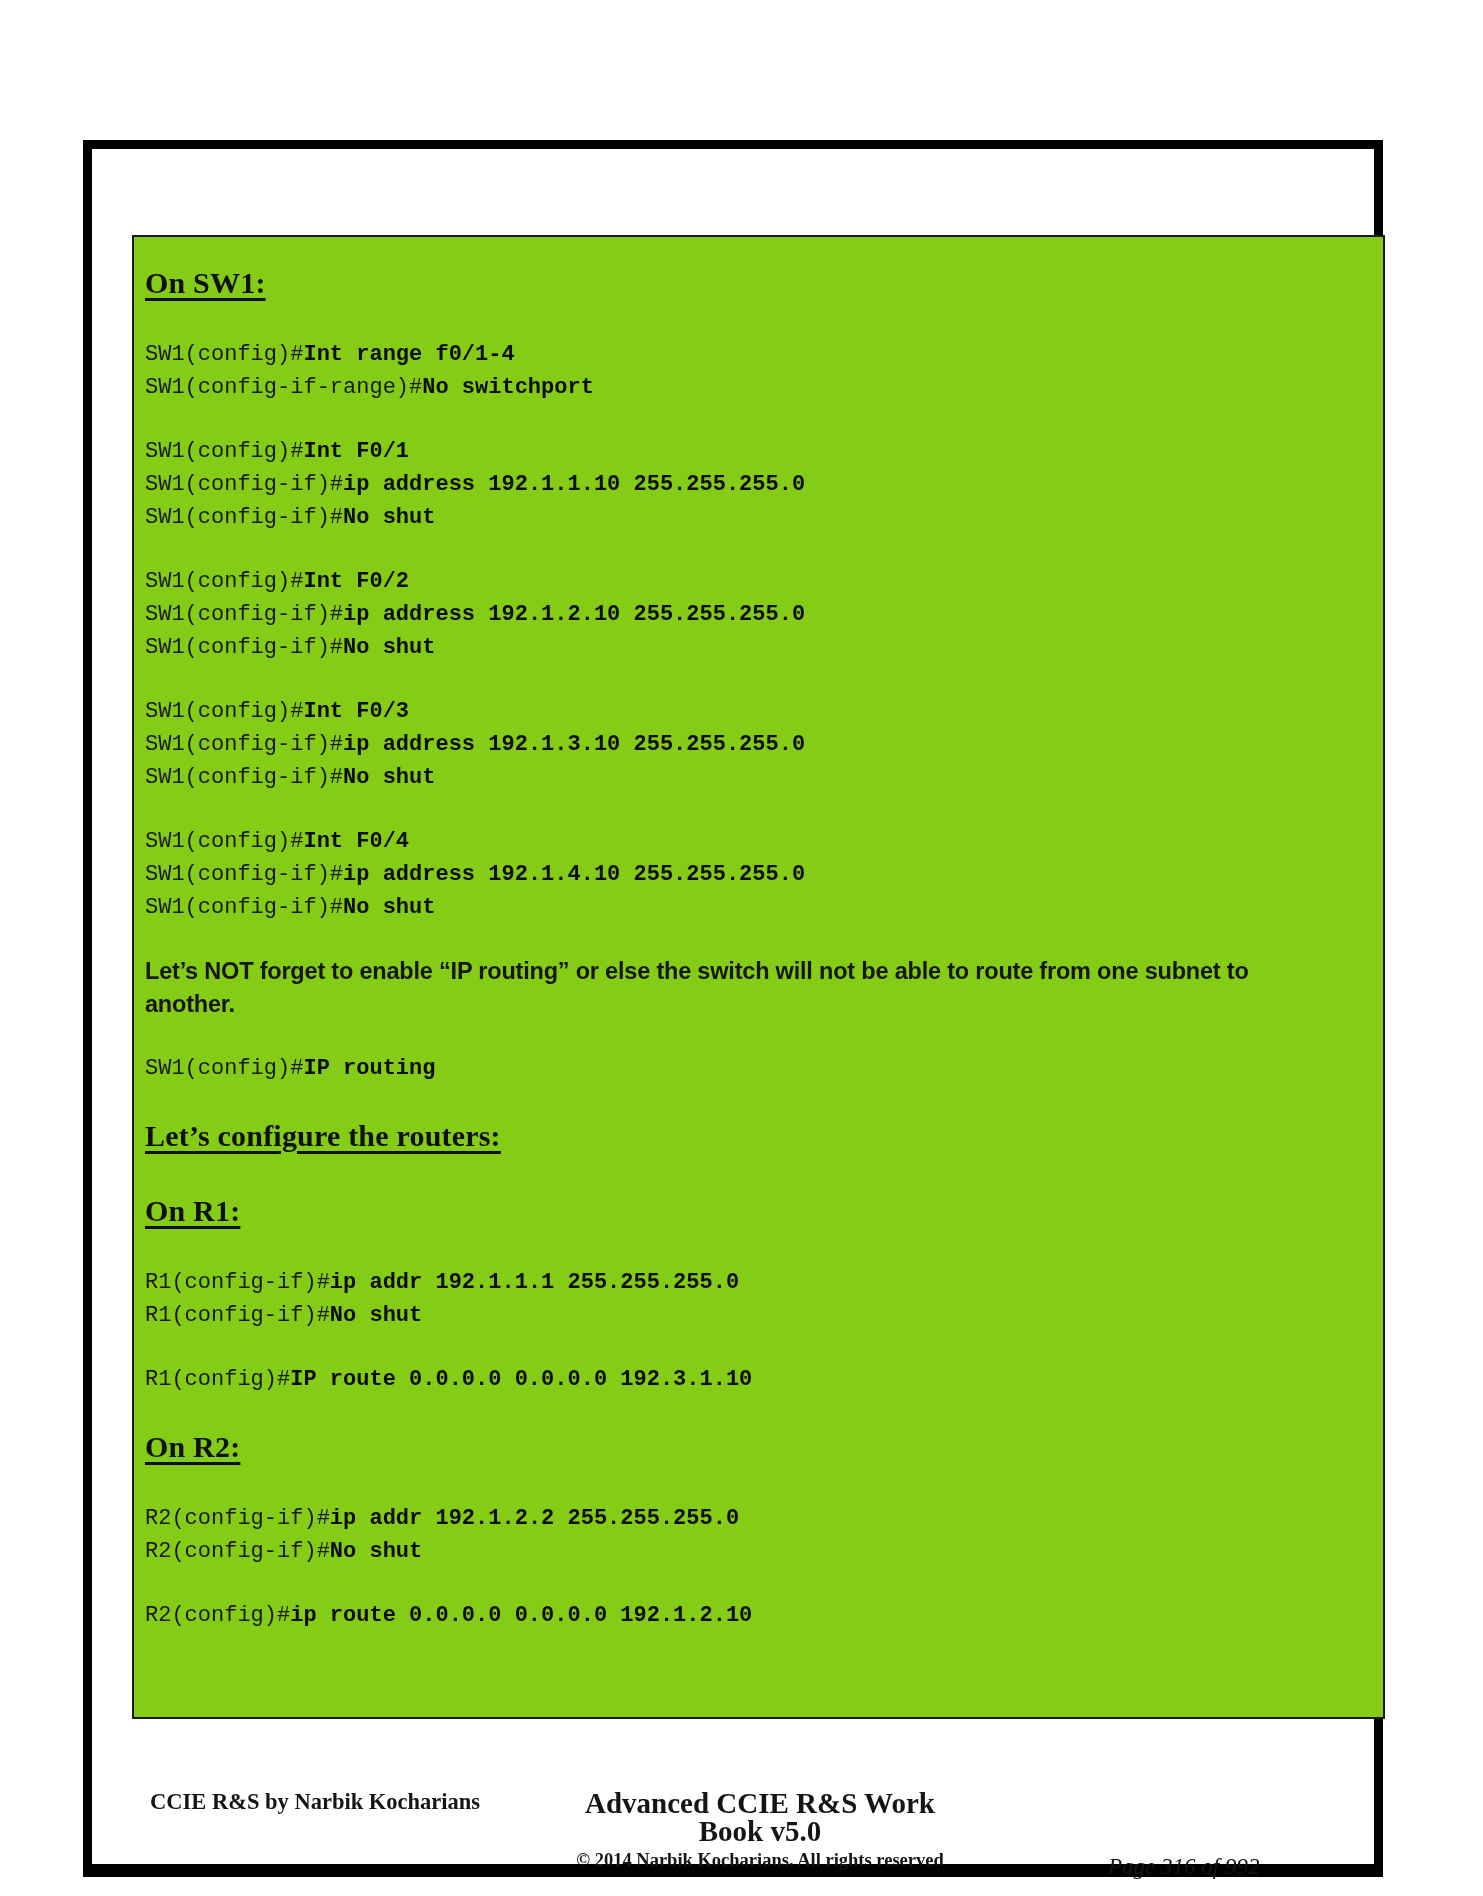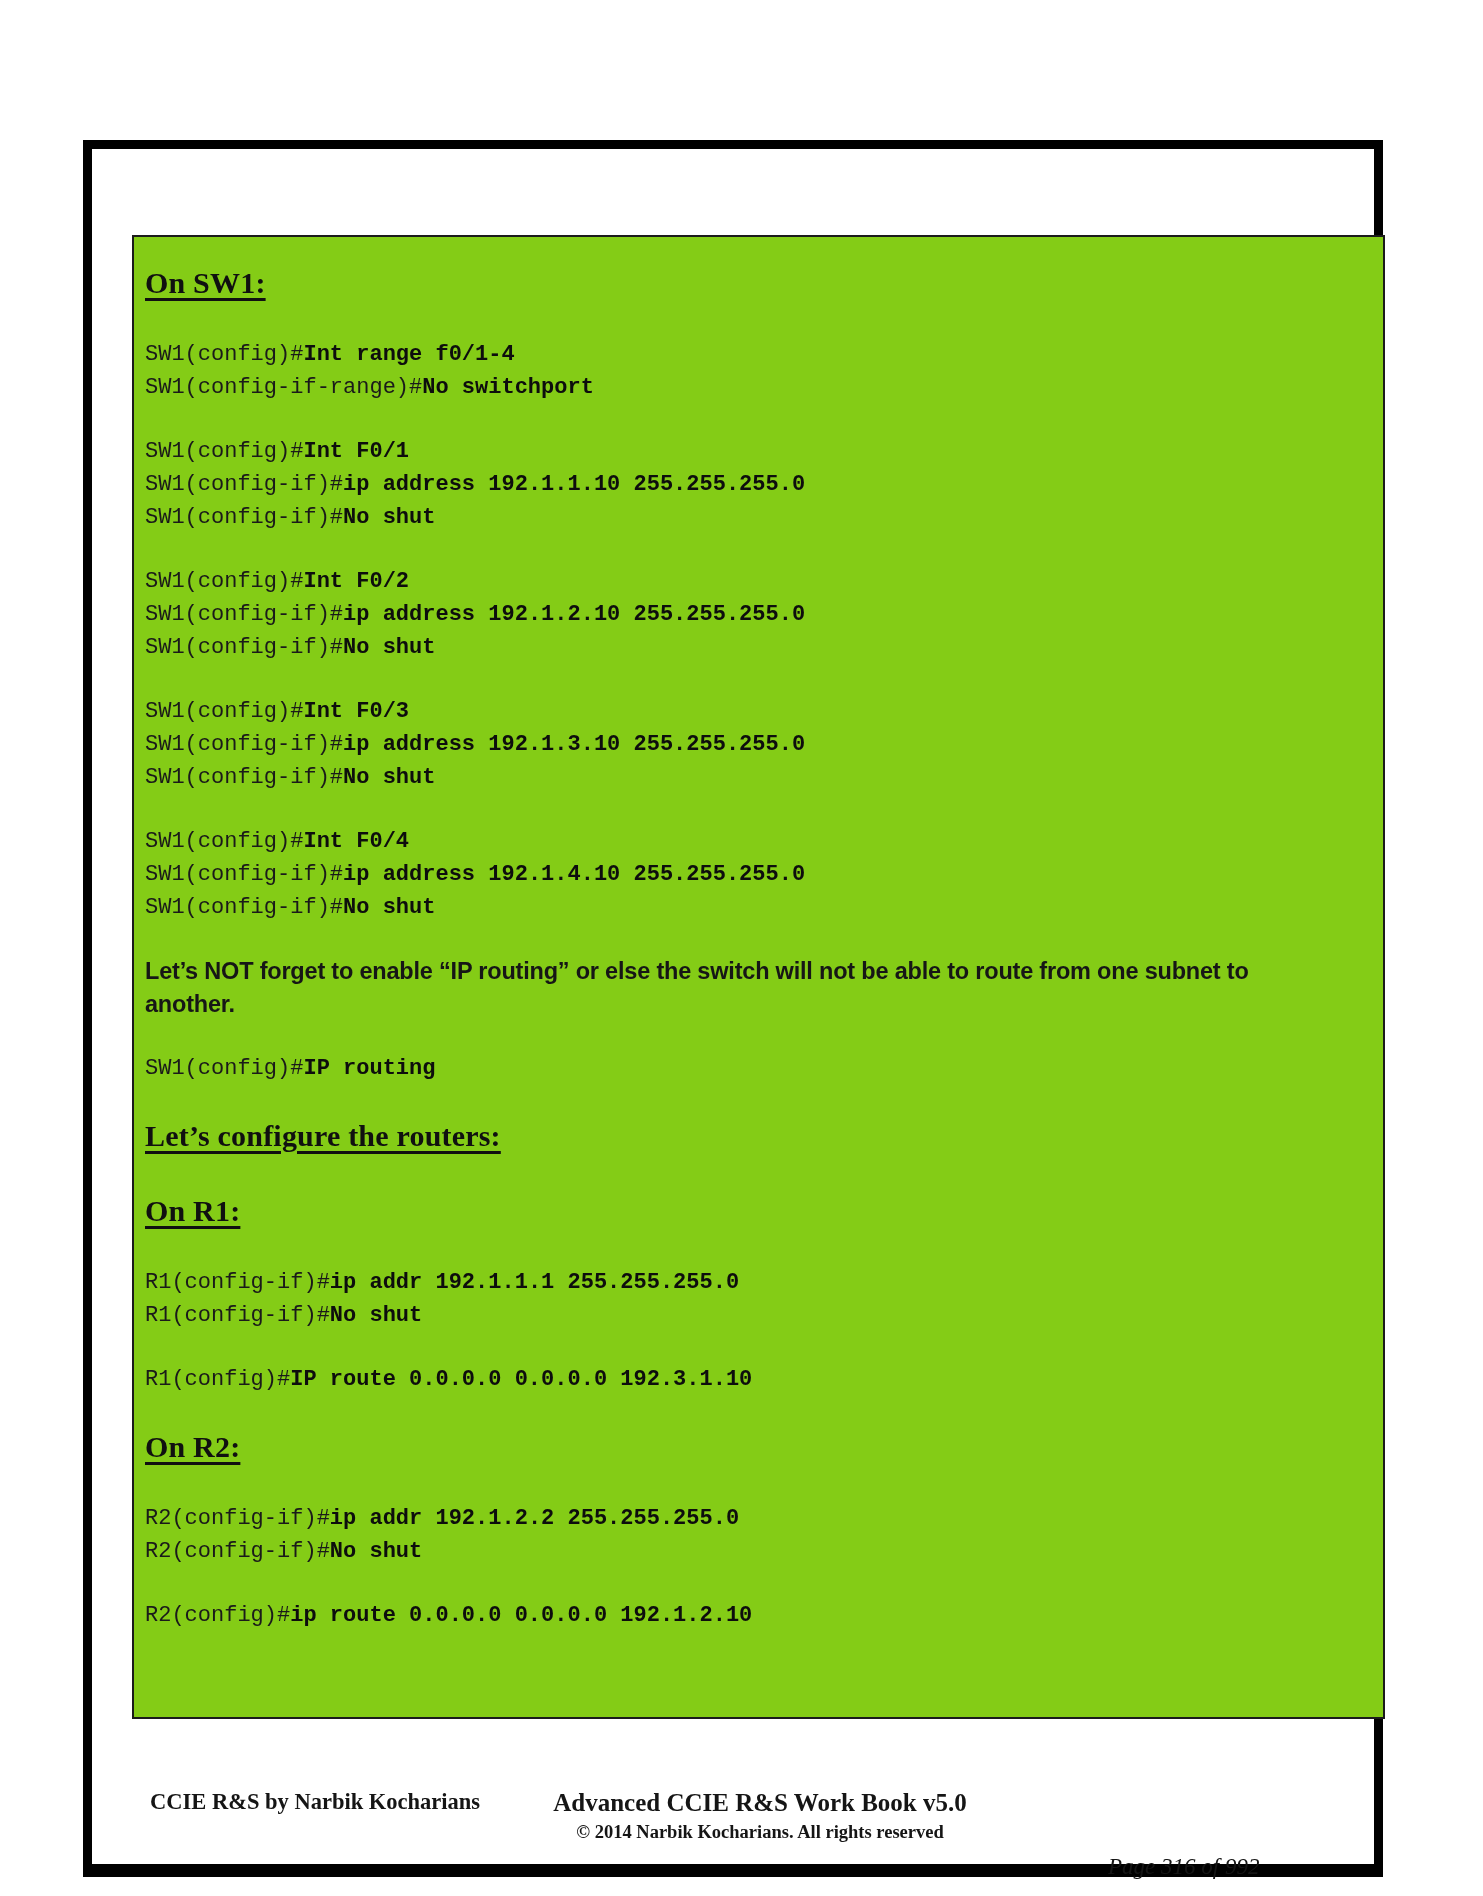--- a/index.html
+++ b/index.html
@@ -71,21 +71,21 @@
   }
   .footer-center {
     position:absolute;
     left:552px; top:1789px;
     width:416px;
     text-align:center;
     font-family:"Liberation Serif", serif;
     font-weight:bold;
     color:#151515;
   }
-  .footer-center .line1 { font-size:25px; line-height:28px;text-align:center; }
+  .footer-center .line1 { font-size:29px; line-height:28px;text-align:center; }
   .footer-center .line2 { font-size:18.5px; line-height:24px; margin-top:3px; }
   .footer-right {
     position:absolute;
     left:1108px; top:1854px;
     font-family:"Liberation Serif", serif;
     font-weight:normal; font-style:italic; font-size:23px;
     color:#151515;
   }
 </style>
 </head>

